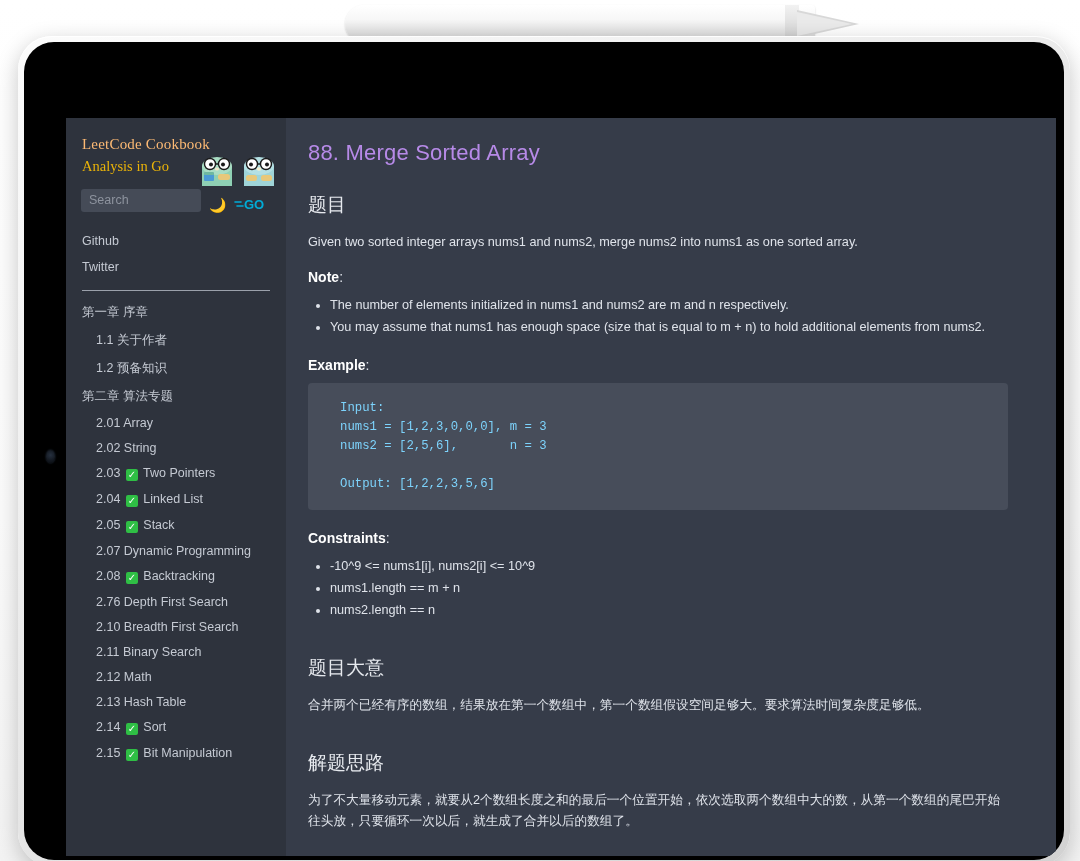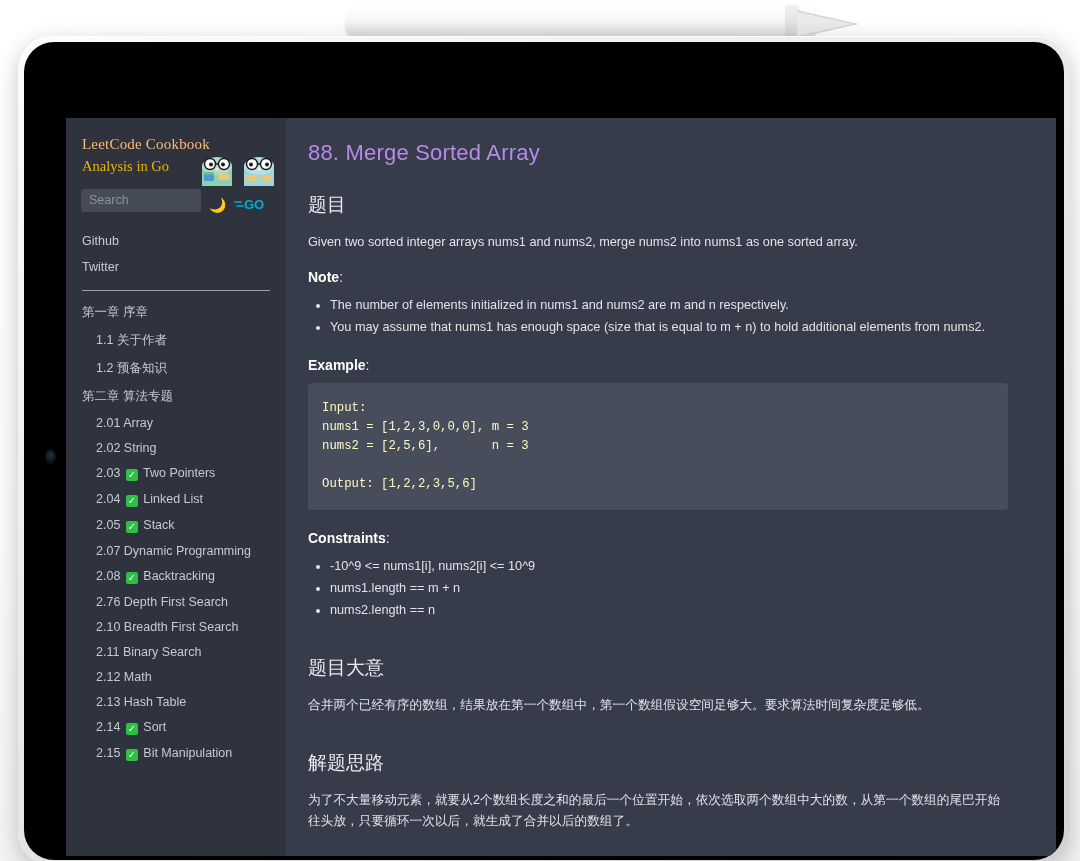--- a/index.html
+++ b/index.html
@@ -256,25 +256,25 @@
   }
   ul.bullets li {
     font-size: 12.7px;
     line-height: 1.72;
     color: #dfe3ea;
   }
   pre.example {
     margin: 0 0 20px 0;
     background: #474d5a;
     border-radius: 4px;
-    padding: 16px 14px;
+    padding: 16px 32px;
     font-family: "Liberation Mono", monospace;
     font-size: 12.3px;
     line-height: 1.55;
-    color: #fef9c3;
+    color: #7dd3fc;
     white-space: pre;
     overflow: hidden;
   }
 </style>
 </head>
 <body>
 
 <div id="stage">
 
   <div class="pencil">

